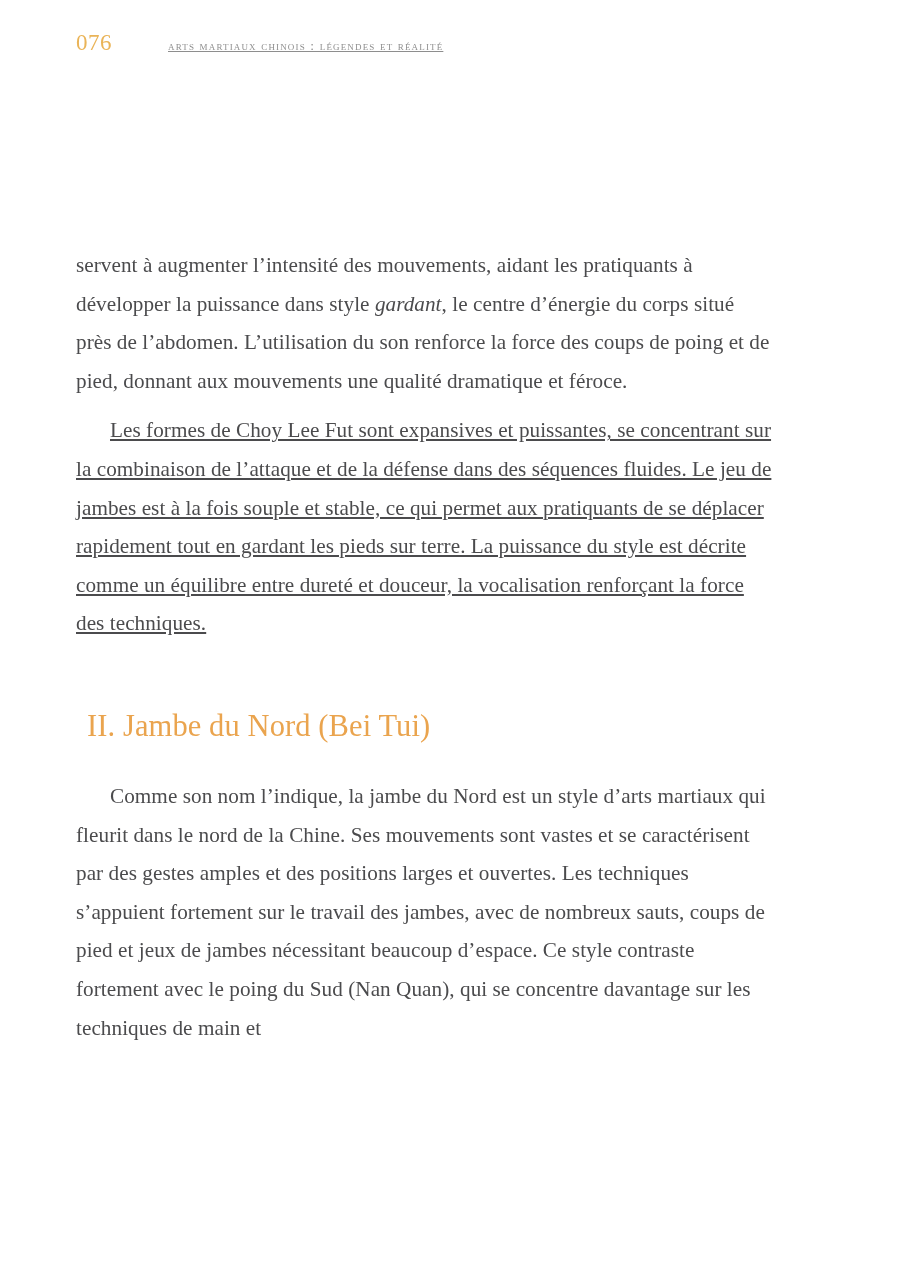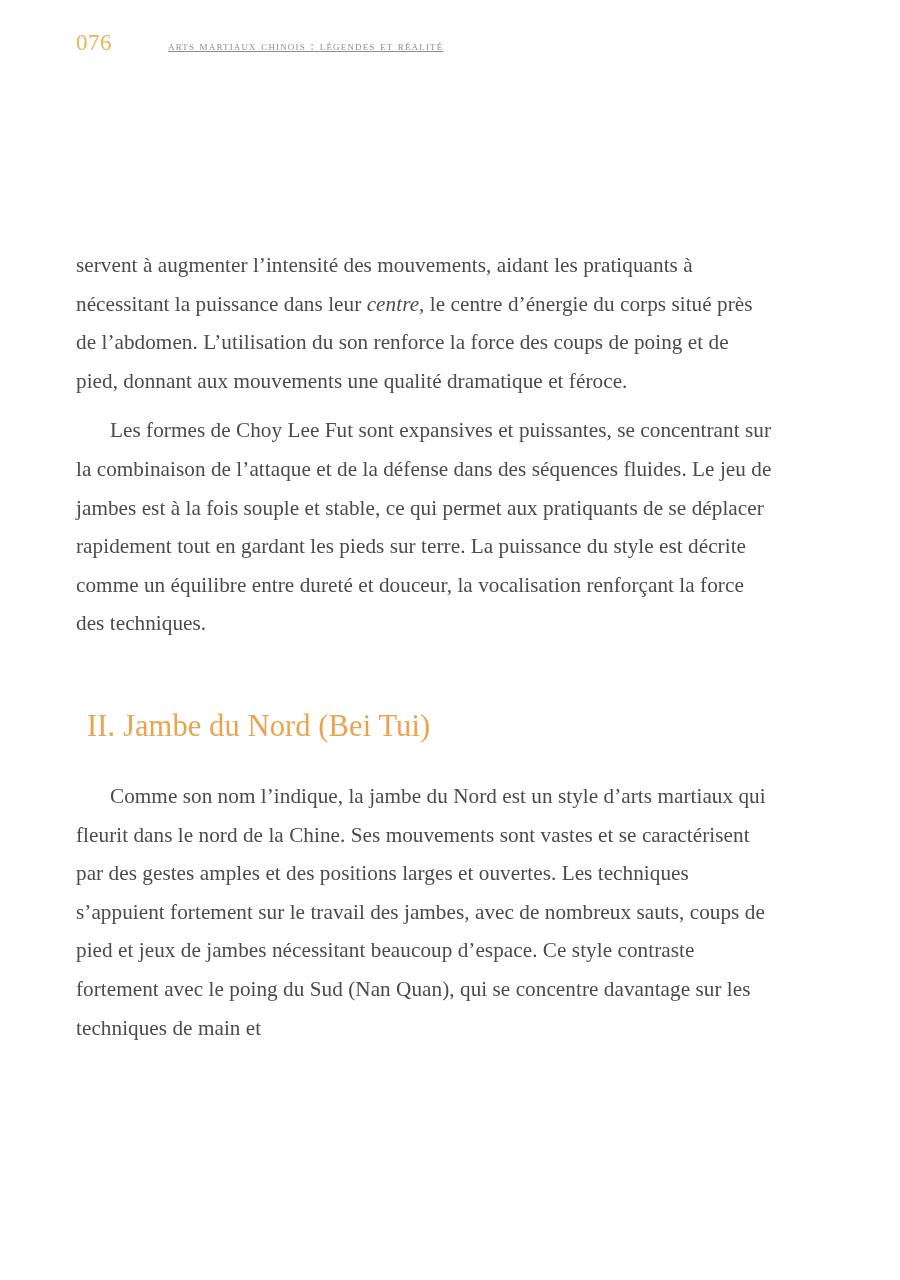--- a/index.html
+++ b/index.html
@@ -62,20 +62,21 @@
     letter-spacing: 0.05px;
   }
   p.body + p.body {
     margin-top: 0;
   }
   p.indent {
     text-indent: 34px;
   }
   .gap-before {
     margin-top: 11px !important;
+    text-decoration: underline;
   }
   em.term {
     font-style: italic;
   }
 
   
   h2.section-heading {
     margin: 11px;
     font-family: "Liberation Serif", "DejaVu Serif", serif;
     font-weight: normal;
@@ -94,21 +95,21 @@
 
 <div class="page">
 
   <div class="running-head">
     <span class="folio">076</span>
     <span class="head-title">ARTS MARTIAUX CHINOIS : LÉGENDES ET RÉALITÉ</span>
   </div>
 
   <div class="textblock">
 
-    <p class="body"><span>servent à augmenter l’intensité des mouvements, aidant les pratiquants à nécessitant la puissance dans leur </span><em class="term">centre</em><span>, le centre d’énergie du corps situé près de l’abdomen. L’utilisation du son renforce la force des coups de poing et de pied, donnant aux mouvements une qualité dramatique et féroce.</span></p>
+    <p class="body"><span>servent à augmenter l’intensité des mouvements, aidant les pratiquants à développer la puissance dans style </span><em class="term">gardant</em><span>, le centre d’énergie du corps situé près de l’abdomen. L’utilisation du son renforce la force des coups de poing et de pied, donnant aux mouvements une qualité dramatique et féroce.</span></p>
 
     <p class="body indent gap-before">Les formes de Choy Lee Fut sont expansives et puissantes, se concentrant sur la combinaison de l’attaque et de la défense dans des séquences fluides. Le jeu de jambes est à la fois souple et stable, ce qui permet aux pratiquants de se déplacer rapidement tout en gardant les pieds sur terre. La puissance du style est décrite comme un équilibre entre dureté et douceur, la vocalisation renforçant la force des techniques.</p>
 
     <div class="heading-wrap">
       <h2 class="section-heading">II. Jambe du Nord (Bei Tui)</h2>
     </div>
 
     <p class="body indent">Comme son nom l’indique, la jambe du Nord est un style d’arts martiaux qui fleurit dans le nord de la Chine. Ses mouvements sont vastes et se caractérisent par des gestes amples et des positions larges et ouvertes. Les techniques s’appuient fortement sur le travail des jambes, avec de nombreux sauts, coups de pied et jeux de jambes nécessitant beaucoup d’espace. Ce style contraste fortement avec le poing du Sud (Nan Quan), qui se concentre davantage sur les techniques de main et</p>
 
   </div>

